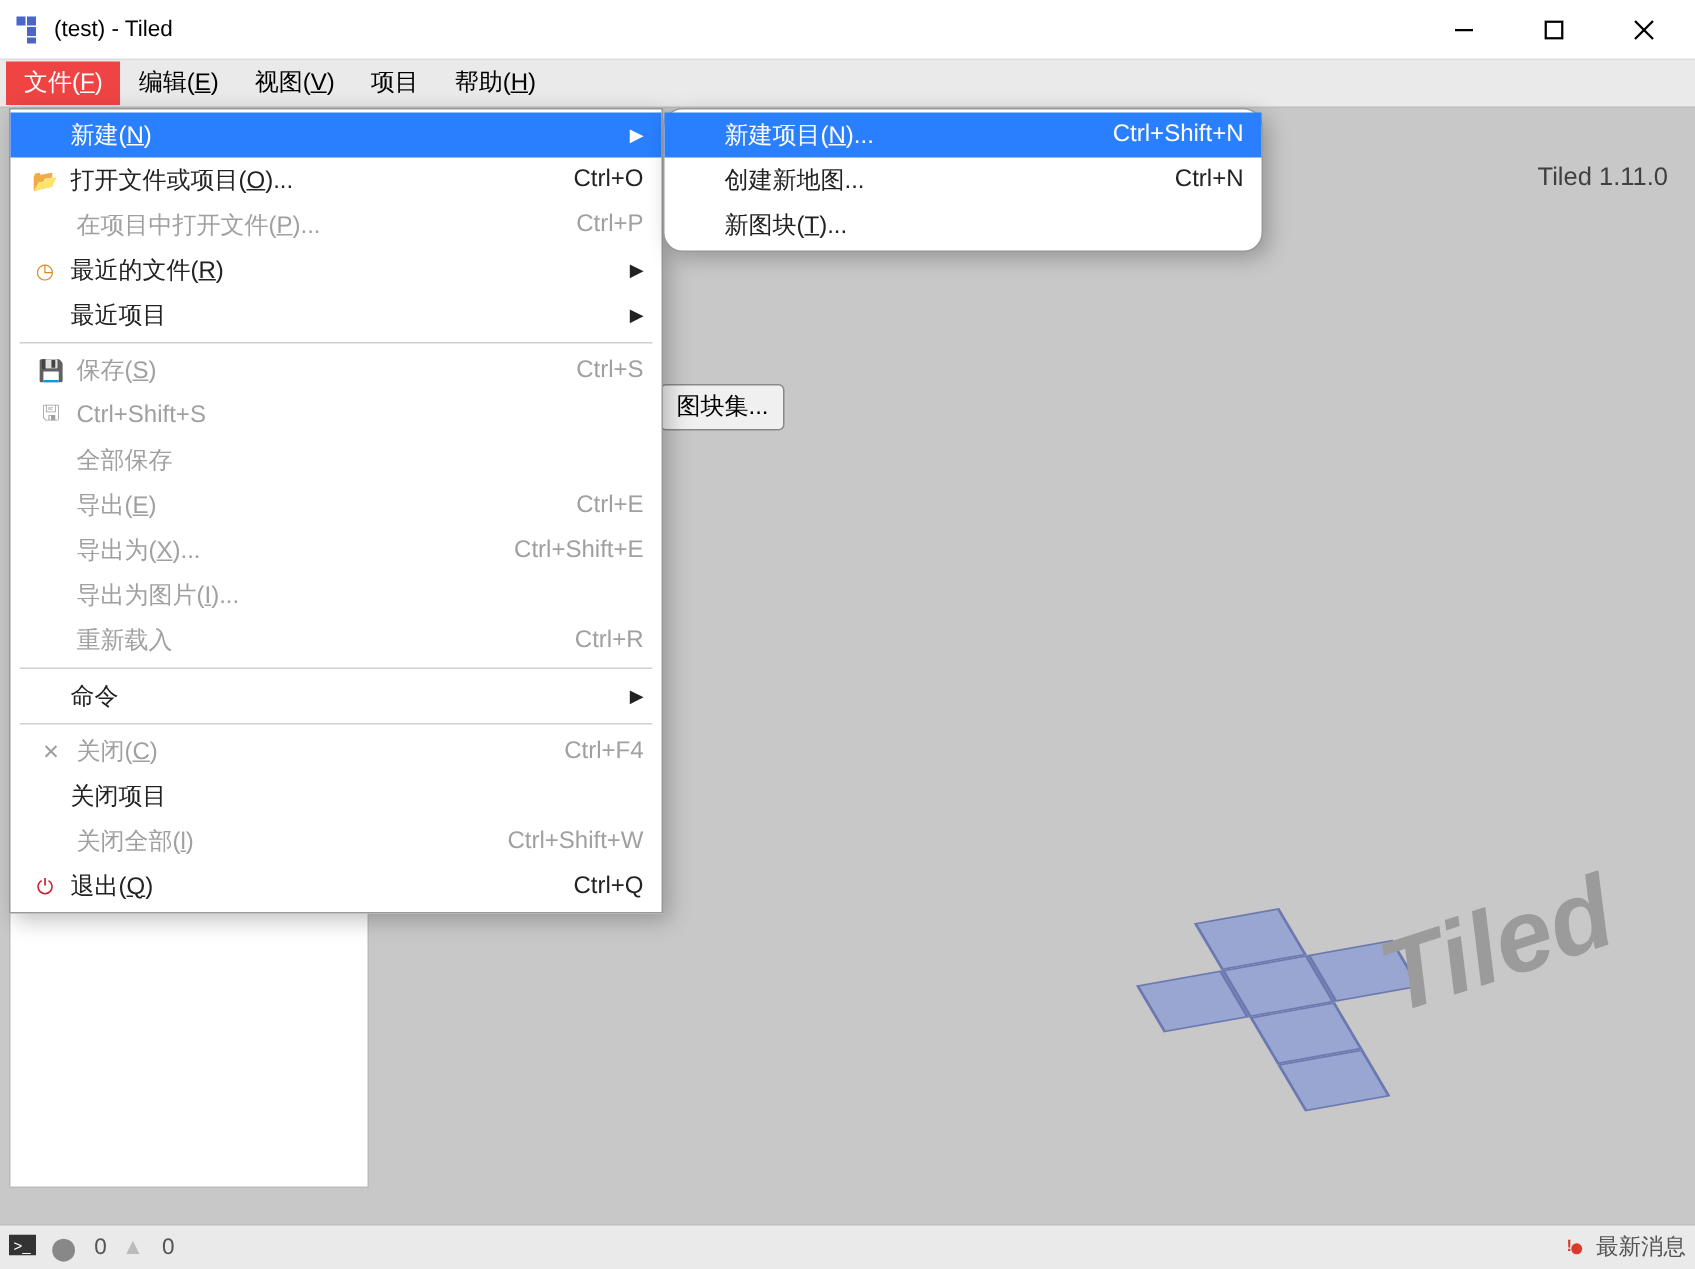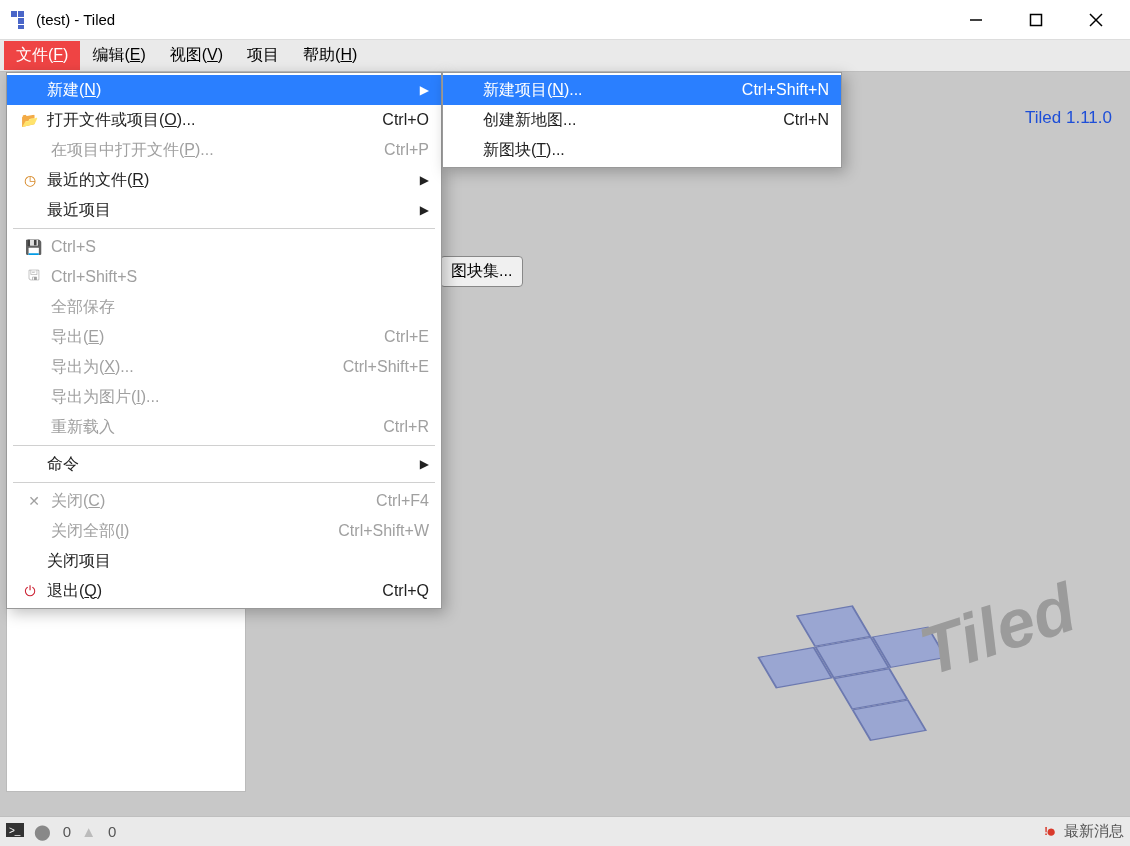--- a/index.html
+++ b/index.html
@@ -13,34 +13,34 @@
 .winbtn.close svg { width: 14px; height: 14px; }
 
 .menubar { height: 32px; background: #eaeaea; display: flex; align-items: center; padding: 0 4px; border-bottom: 1px solid #bfbfbf; font-size: 16px; }
 .menubar-item { padding: 4px 12px; }
 .menubar-item.active { background: #ef4444; color: #fff; }
 
 .workspace { flex: 1; position: relative; background: #c8c8c8; overflow: hidden; }
 
 .project-panel { position: absolute; left: 6px; top: 0; width: 240px; height: 720px; background: #fff; border: 1px solid #bbb; }
 
-.version-text { position: absolute; top: 36px; right: 18px; font-size: 17px; color: #1d4ed8; }
+.version-text { position: absolute; top: 36px; right: 18px; font-size: 17px; color: #404040; }
 
 .center-btn { position: absolute; left: 440px; top: 184px; background: #f0f0f0; border: 1px solid #888; border-radius: 4px; padding: 4px 10px; font-size: 16px; }
 
 .logo-wrap { position: absolute; right: 40px; bottom: 30px; width: 380px; height: 260px; }
 
 .statusbar { height: 30px; background: #eaeaea; display: flex; align-items: center; padding: 0 6px; font-size: 15px; border-top: 1px solid #bfbfbf; color: #555; }
 .status-left { display: flex; align-items: center; gap: 10px; }
 .status-left .cnt { margin-left: 2px; }
 .status-spacer { flex: 1; }
 
 .menu { position: absolute; background: #fff; border: 1px solid #999; box-shadow: 4px 4px 14px rgba(0,0,0,.25); font-size: 16px; color: #222; padding: 2px 0; }
 .file-menu { left: 6px; top: 72px; width: 436px; }
-.sub-menu  { left: 442px; top: 72px; width: 400px; }
+.sub-menu  { left: 442px; top: 72px; width: 400px; border-radius: 13px; }
 .menu-row { display: flex; align-items: center; height: 30px; padding: 0 12px; }
 .menu-row.disabled { color: #a0a0a0; padding-left: 16px; }
 .menu-row.highlight { background: #2a7fff; color: #fff; }
 .menu-row .icon { width: 22px; text-align: center; margin-right: 6px; font-size: 14px; }
 .menu-row .label { flex: 1; }
 .menu-row .shortcut { color: inherit; }
 .menu-row .arrow { margin-left: 6px; font-size: 12px; }
 .menu-sep { height: 1px; background: #d0d0d0; margin: 3px 6px; }
 
 .u { text-decoration: underline; }
@@ -147,20 +147,21 @@
       <span class="arrow">▶</span>
   </div>
   <div class="menu-row">
     <span class="icon"></span>
       <span class="label">最近项目</span>
       <span class="arrow">▶</span>
   </div>
   <div class="menu-sep"></div>
   <div class="menu-row disabled">
     <span class="icon">💾</span>
+      <span class="label"><span>保存(</span><span class="u">S</span><span>)</span></span>
       <span class="shortcut">Ctrl+S</span>
   </div>
   <div class="menu-row disabled">
     <span class="icon">🖫</span>
       <span class="shortcut">Ctrl+Shift+S</span>
   </div>
   <div class="menu-row disabled">
     <span class="icon"></span>
       <span class="label">全部保存</span>
   </div>
@@ -188,28 +189,28 @@
     <span class="icon"></span>
       <span class="label">命令</span>
       <span class="arrow">▶</span>
   </div>
   <div class="menu-sep"></div>
   <div class="menu-row disabled">
     <span class="icon">✕</span>
       <span class="label"><span>关闭(</span><span class="u">C</span><span>)</span></span>
       <span class="shortcut">Ctrl+F4</span>
   </div>
+  <div class="menu-row">
+    <span class="icon"></span>
+      <span class="label">关闭项目</span>
+  </div>
   <div class="menu-row disabled">
     <span class="icon"></span>
       <span class="label"><span>关闭全部(</span><span class="u">l</span><span>)</span></span>
       <span class="shortcut">Ctrl+Shift+W</span>
-  </div>
-  <div class="menu-row">
-    <span class="icon"></span>
-      <span class="label">关闭项目</span>
   </div>
   <div class="menu-row">
     <span class="icon" style="color:#c23">⏻</span>
       <span class="label"><span>退出(</span><span class="u">Q</span><span>)</span></span>
       <span class="shortcut">Ctrl+Q</span>
   </div>
 </div>
 
 <div class="menu sub-menu">
   <div class="menu-row highlight">

